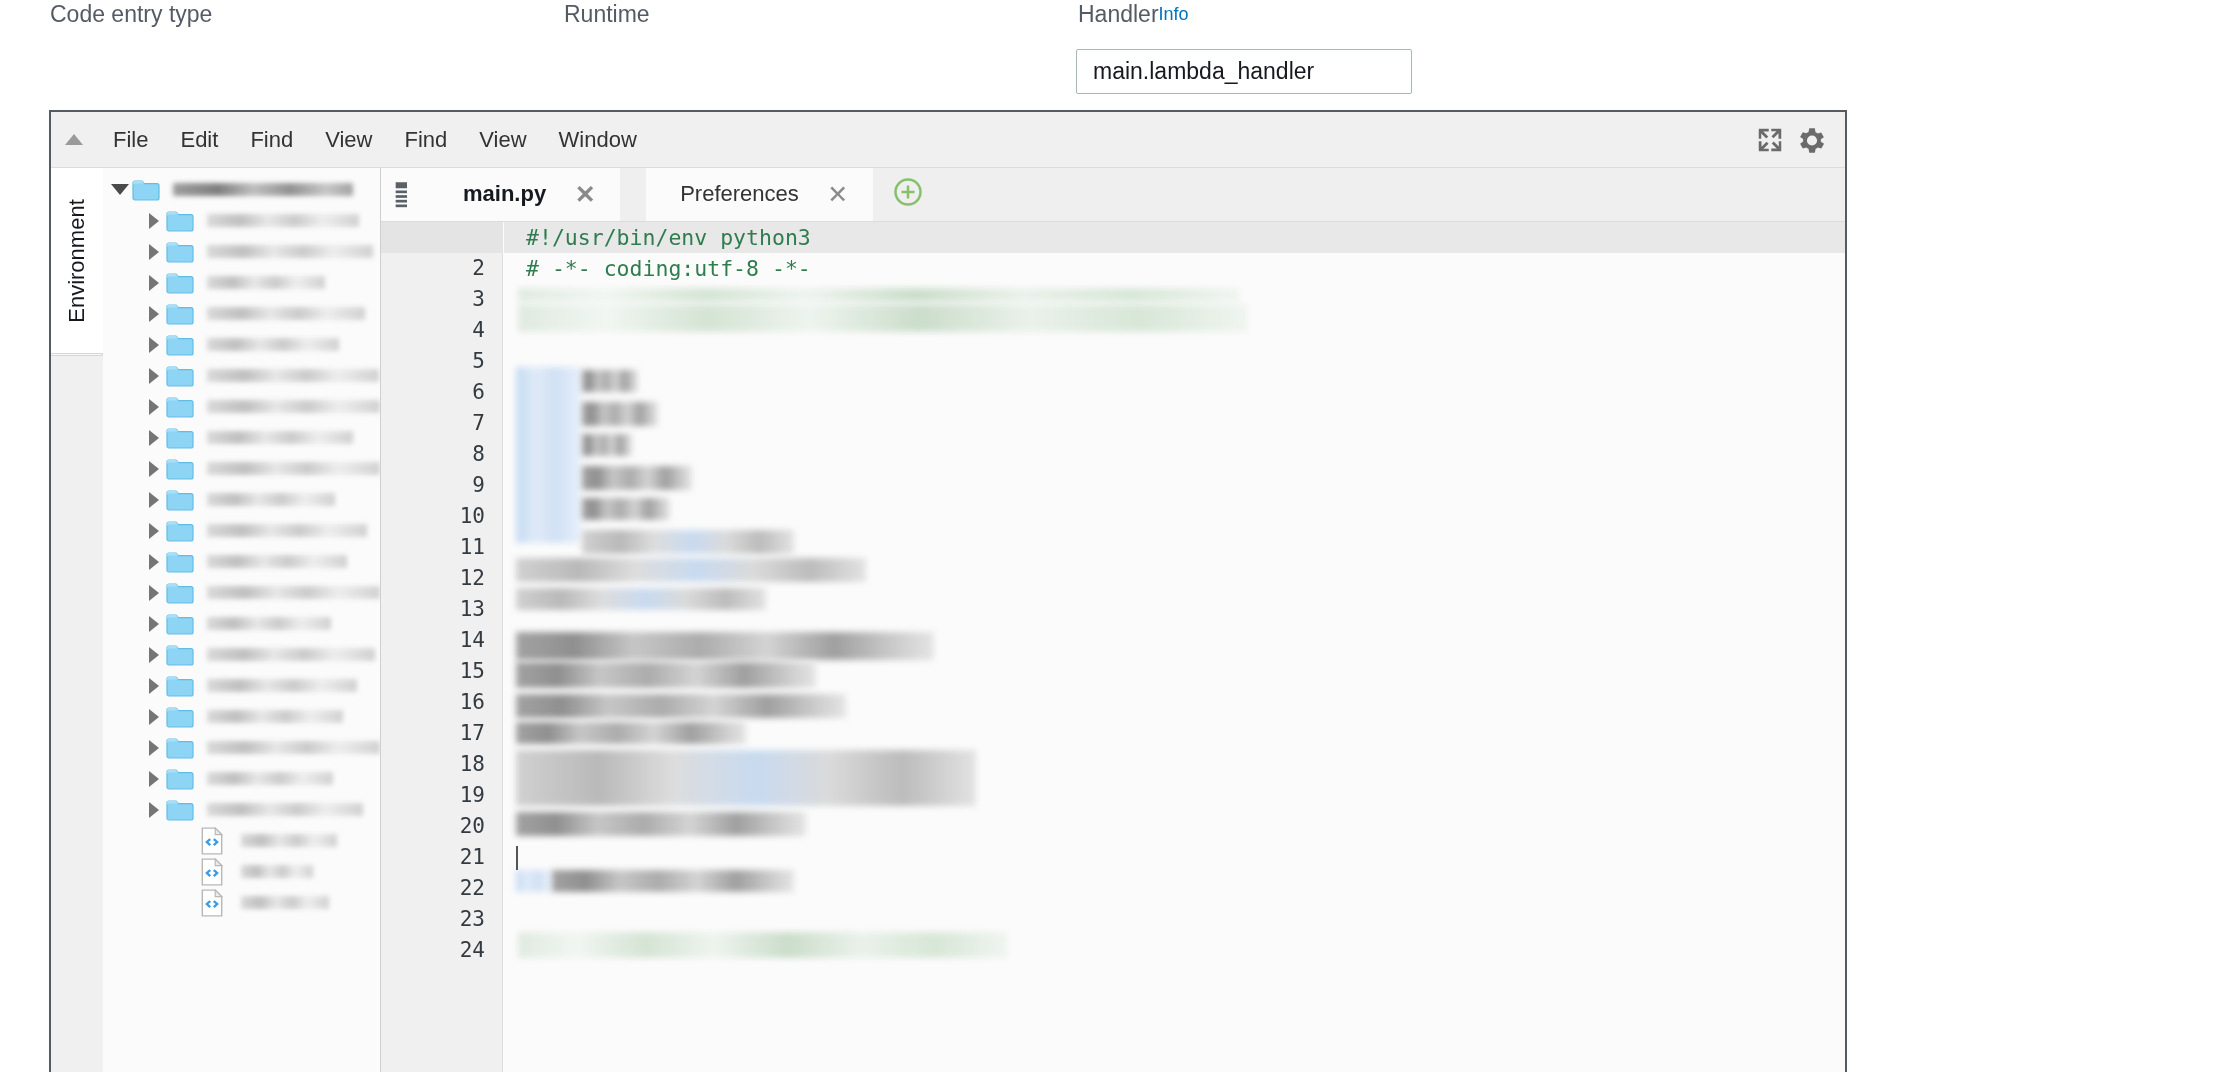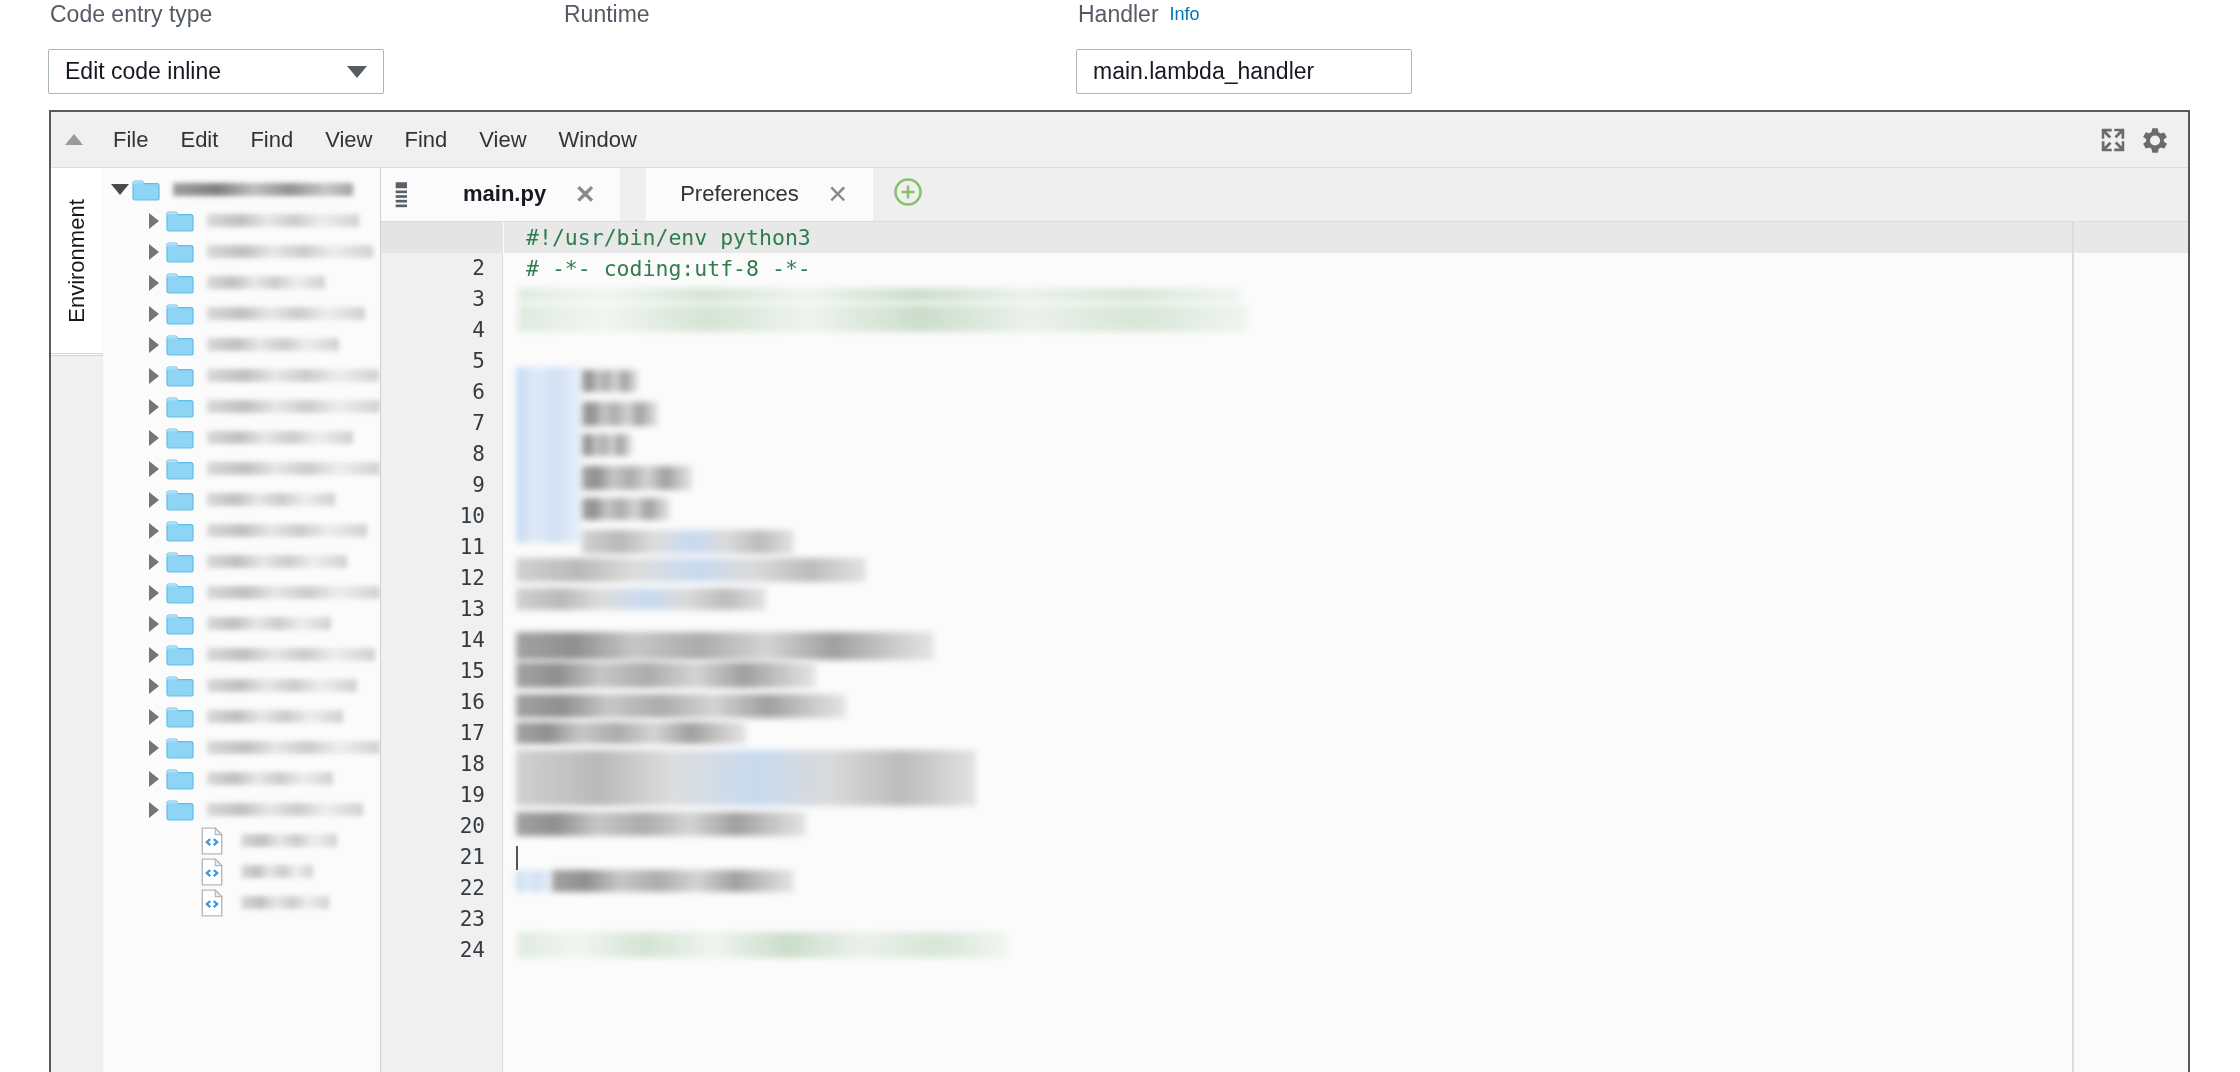--- a/index.html
+++ b/index.html
@@ -16,21 +16,21 @@
     position: absolute; left: 0; top: 0;
     width: 2240px; height: 150px;
     background: #ffffff;
   }
   .field { position: absolute; top: 0; }
   .field-label {
     font-size: 23px; color: #545b64; line-height: 28px;
     margin-left: 2px; white-space: nowrap;
   }
   .info-link {
-    font-size: 18px; color: #0073bb; margin-left: 11px;
+    font-size: 18px; color: #0073bb; 
     vertical-align: 2px; cursor: pointer;
   }
   .select-box, .text-box {
     position: relative; margin-top: 21px;
     height: 45px; border: 1px solid #aab7b8; border-radius: 2px;
     background: #fff; display: flex; align-items: center;
     padding: 0 16px; font-size: 23px; color: #16191f;
   }
   .select-box { padding-right: 52px; cursor: pointer; }
   .caret {
@@ -42,21 +42,21 @@
     border-top: 12px solid #545b64;
   }
   #field-code  { left: 48px;   width: 336px; }
   #field-rt    { left: 562px;  width: 336px; }
   #field-hand  { left: 1076px; width: 336px; }
   #field-hand .text-box { cursor: text; align-items: center; }
 
   
   #ide {
     position: absolute; left: 49px; top: 110px;
-    width: 2141px; height: 962px;
+    width: 1798px; height: 962px;
     border: 2px solid #545b64;
     border-bottom: none;
     background: #fbfbfb;
     overflow: hidden;
   }
 
   
   #menubar {
     position: relative; height: 56px;
     background: #f0f0f0;
@@ -239,24 +239,20 @@
       #c6d9f0 52%,#d9d9d9 68%,#b9b9b9 84%,#e2e2e2 100%);
   }
 </style>
 </head>
 <body>
 
 <div id="form-row">
 
   <div class="field" id="field-code">
     <div class="field-label">Code entry type</div>
-    <div class="select-box">
-      <span>Edit code inline</span>
-      <span class="caret"></span>
-    </div>
   </div>
 
   <div class="field" id="field-rt">
     <div class="field-label">Runtime</div>
   </div>
 
   <div class="field" id="field-hand">
     <div class="field-label">
       <span>Handler</span><span class="info-link">Info</span>
     </div>

